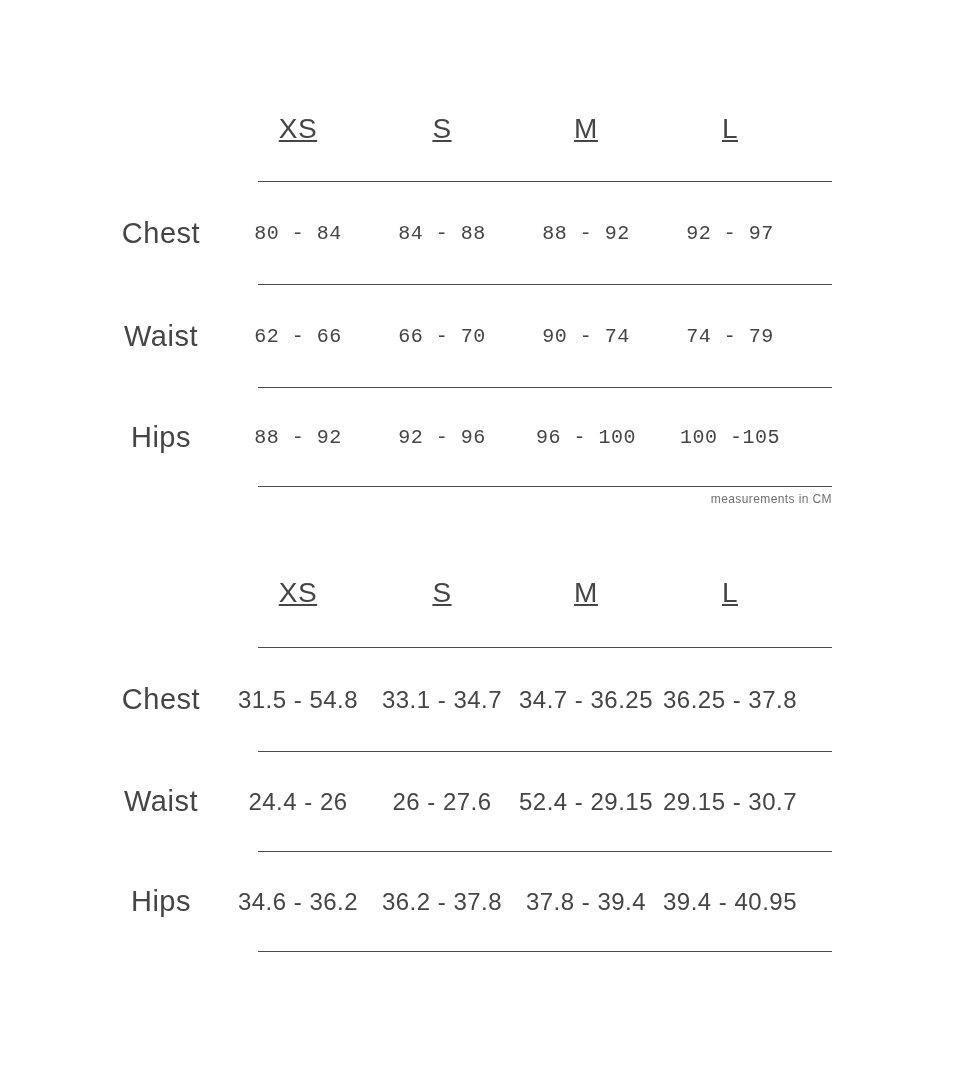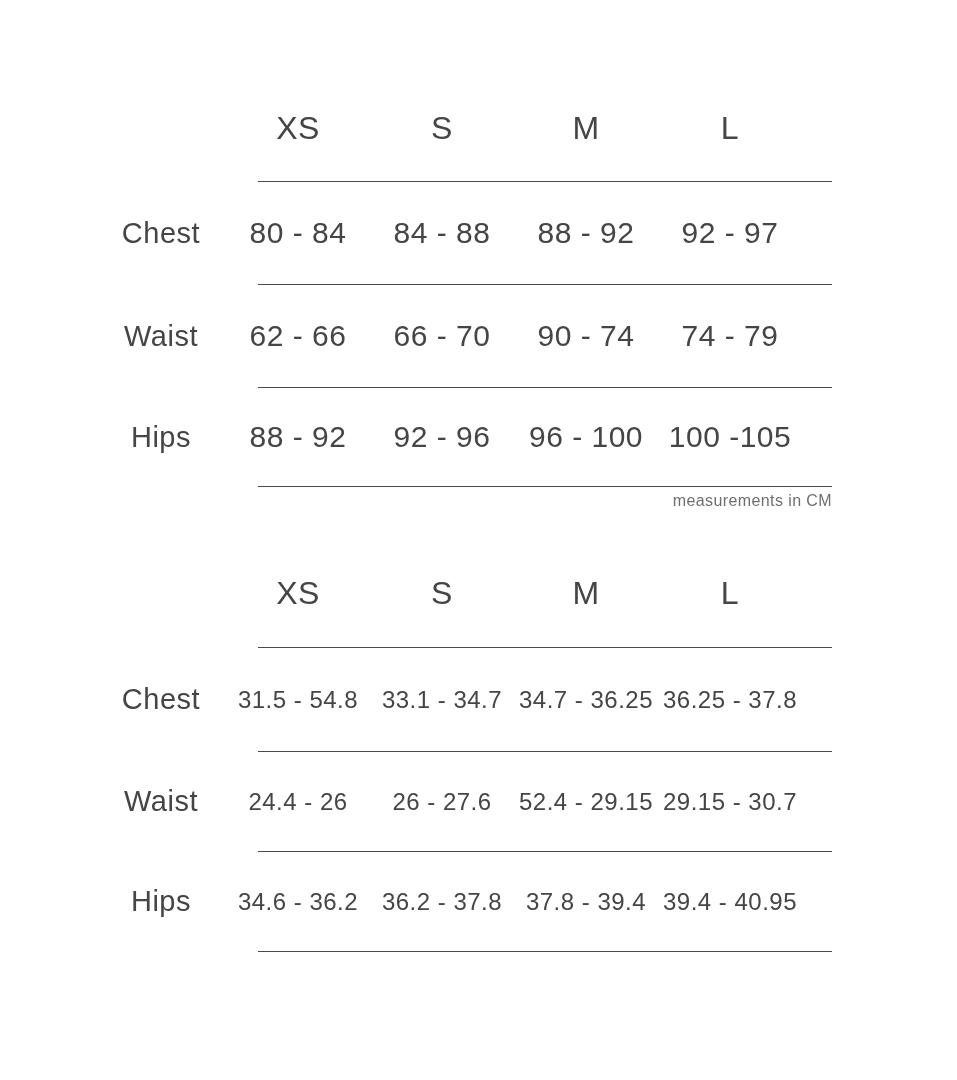--- a/index.html
+++ b/index.html
@@ -36,41 +36,41 @@
     letter-spacing: 0.5px;
   }
   .label-cell {
     padding-left: 96px;
     font-size: 29px;
   }
   .header-row { height: 95px; }
   .header-row .cell { padding-bottom: 10px; }
   .size-table.in .header-row { height: 102px; }
   .size-table.in .header-row .cell { padding-bottom: 6px; }
-  .header-cell { font-size: 32px; }
+  .header-cell { font-size: 28px; text-decoration: underline; }
 
   .cm .measure-row { height: 102px; }
   .cm .measure-row.last { height: 98px; }
-  .cm .value-cell { font-size: 30px; }
+  .cm .value-cell { font-size: 20px; font-family: Liberation Mono, monospace; }
 
   .in .measure-row { height: 103px; }
   .in .measure-row.r2, .in .measure-row.last { height: 99px; }
   .in .value-cell { font-size: 24px; }
 
   .rule {
     height: 1px;
     margin-left: 258px;
     width: 574px;
     background: #4a4a4a;
   }
   .caption {
     width: 832px;
     margin-top: 5px;
     text-align: right;
-    font-size: 16px;
+    font-size: 12px;
     letter-spacing: 0.4px;
     color: #6f6f6f;
   }
 </style>
 </head>
 <body>
 
 <div class="page">
 
   <section class="size-table cm">

